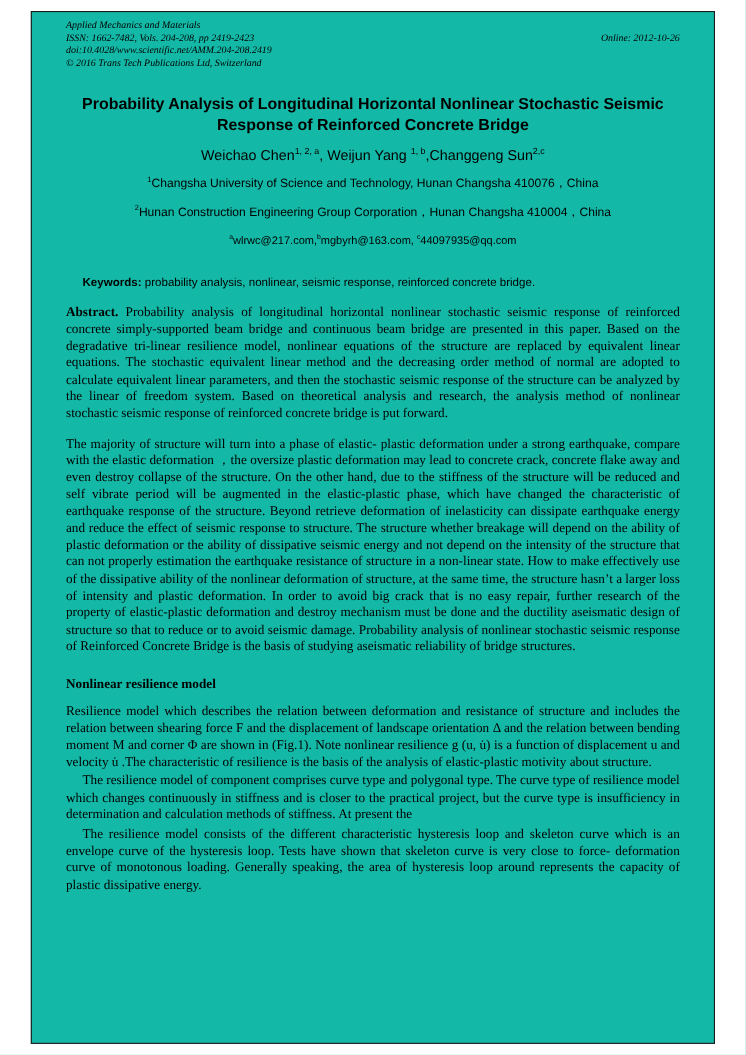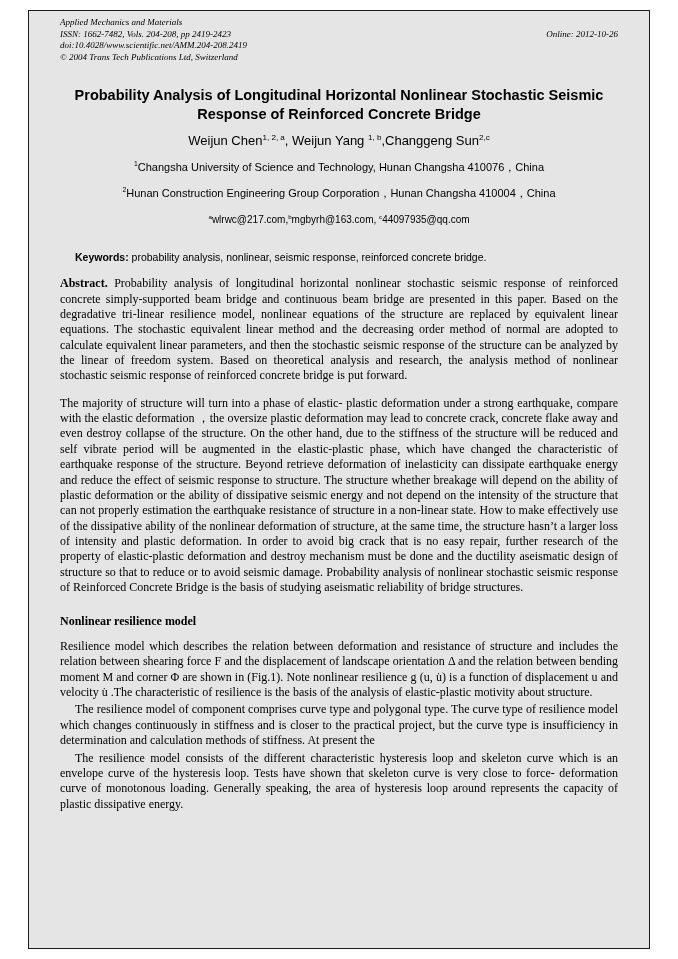--- a/index.html
+++ b/index.html
@@ -10,21 +10,21 @@
     position: relative;
     color: #000;
   }
   .frame {
     position: absolute;
     left: 28px; top: 10px;
     width: 622px; height: 939px;
     border: 1px solid #1c1c1c;
     padding: 6px 31px 10px 31px;
     overflow: hidden;
-    background: #e5e5e5;
+    background: #14b8a6;
   }
   .header {
     display: flex;
     justify-content: space-between;
     align-items: flex-start;
     font: italic 9px/1.3 "Liberation Serif", "DejaVu Serif", serif;
   }
   .header-left div { white-space: nowrap; }
   .header-right { white-space: nowrap; margin-top: 12px; }
   .title {
@@ -69,28 +69,28 @@
 </head>
 <body>
 
 <div class="frame">
 
   <header class="header">
     <div class="header-left">
       <div>Applied Mechanics and Materials</div>
       <div>ISSN: 1662-7482, Vols. 204-208, pp 2419-2423</div>
       <div>doi:10.4028/www.scientific.net/AMM.204-208.2419</div>
-      <div>© 2004 Trans Tech Publications Ltd, Switzerland</div>
+      <div>© 2016 Trans Tech Publications Ltd, Switzerland</div>
     </div>
     <div class="header-right">Online: 2012-10-26</div>
   </header>
 
   <h1 class="title">Probability Analysis of Longitudinal Horizontal Nonlinear Stochastic Seismic Response of Reinforced Concrete Bridge</h1>
 
-  <div class="authors"><span>Weijun Chen</span><sup>1, 2, a</sup><span>, </span><span>Weijun Yang </span><sup>1, b</sup><span>,</span><span>Changgeng Sun</span><sup>2,c</sup></div>
+  <div class="authors"><span>Weichao Chen</span><sup>1, 2, a</sup><span>, </span><span>Weijun Yang </span><sup>1, b</sup><span>,</span><span>Changgeng Sun</span><sup>2,c</sup></div>
 
   <div class="affil"><sup>1</sup><span>Changsha University of Science and Technology, Hunan Changsha 410076，China</span></div>
 
   <div class="affil"><sup>2</sup><span>Hunan Construction Engineering Group Corporation，Hunan Changsha 410004，China</span></div>
 
   <div class="emails"><sup>a</sup><span>wlrwc@217.com,</span><sup>b</sup><span>mgbyrh@163.com, </span><sup>c</sup><span>44097935@qq.com</span></div>
 
   <p class="keywords"><b>Keywords:</b><span> probability analysis, nonlinear, seismic response, reinforced concrete bridge.</span></p>
 
   <p class="serif-block abstract"><b>Abstract.</b><span> Probability analysis of longitudinal horizontal nonlinear stochastic seismic response of reinforced concrete simply-supported beam bridge and continuous beam bridge are presented in this paper. Based on the degradative tri-linear resilience model, nonlinear equations of the structure are replaced by equivalent linear equations. The stochastic equivalent linear method and the decreasing order method of normal are adopted to calculate equivalent linear parameters, and then the stochastic seismic response of the structure can be analyzed by the linear of freedom system. Based on theoretical analysis and research, the analysis method of nonlinear stochastic seismic response of reinforced concrete bridge is put forward.</span></p>

